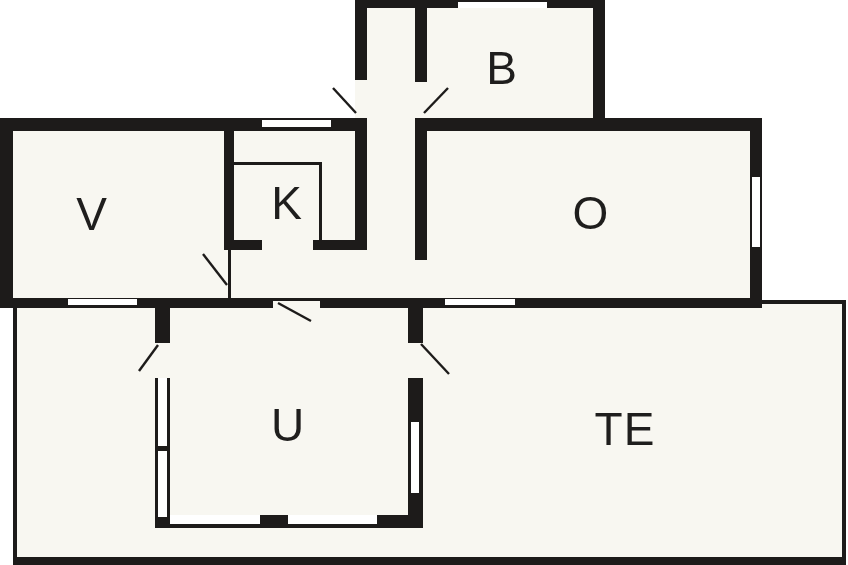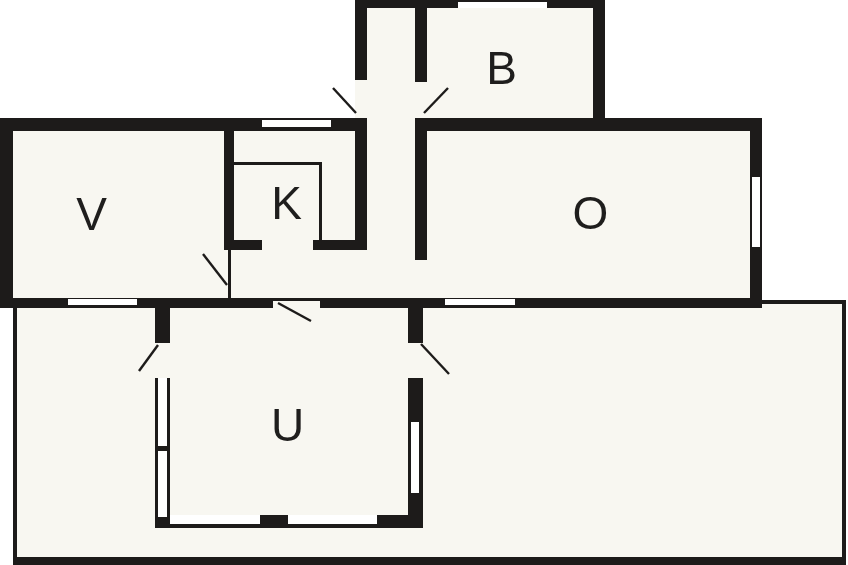--- a/index.html
+++ b/index.html
@@ -73,13 +73,14 @@
     <div class="thin" style="left: 273px; top: 298px; width: 47px; height: 3px; background: rgb(29, 27, 26);"></div>
     <div class="thin" style="left: 13px; top: 308px; width: 4px; height: 257px; background: rgb(29, 27, 26);"></div>
     <div class="thin" style="left: 13px; top: 557px; width: 833px; height: 8px; background: rgb(29, 27, 26);"></div>
     <div class="thin" style="left: 842px; top: 300px; width: 4px; height: 265px; background: rgb(29, 27, 26);"></div>
     <div class="thin" style="left: 762px; top: 300px; width: 84px; height: 4px; background: rgb(29, 27, 26);"></div>
     <div class="room-label" style="left: 92px; top: 214px; color: rgb(31, 30, 29);">V</div>
     <div class="room-label" style="left: 287px; top: 203px; color: rgb(31, 30, 29);">K</div>
     <div class="room-label" style="left: 502px; top: 68px; color: rgb(31, 30, 29);">B</div>
     <div class="room-label" style="left: 591px; top: 213px; color: rgb(31, 30, 29);">O</div>
     <div class="room-label" style="left: 288px; top: 425px; color: rgb(31, 30, 29);">U</div>
+    <div class="room-label" style="left: 625px; top: 429px; color: rgb(31, 30, 29);">TE</div>
   </div>
 
 </body></html>

